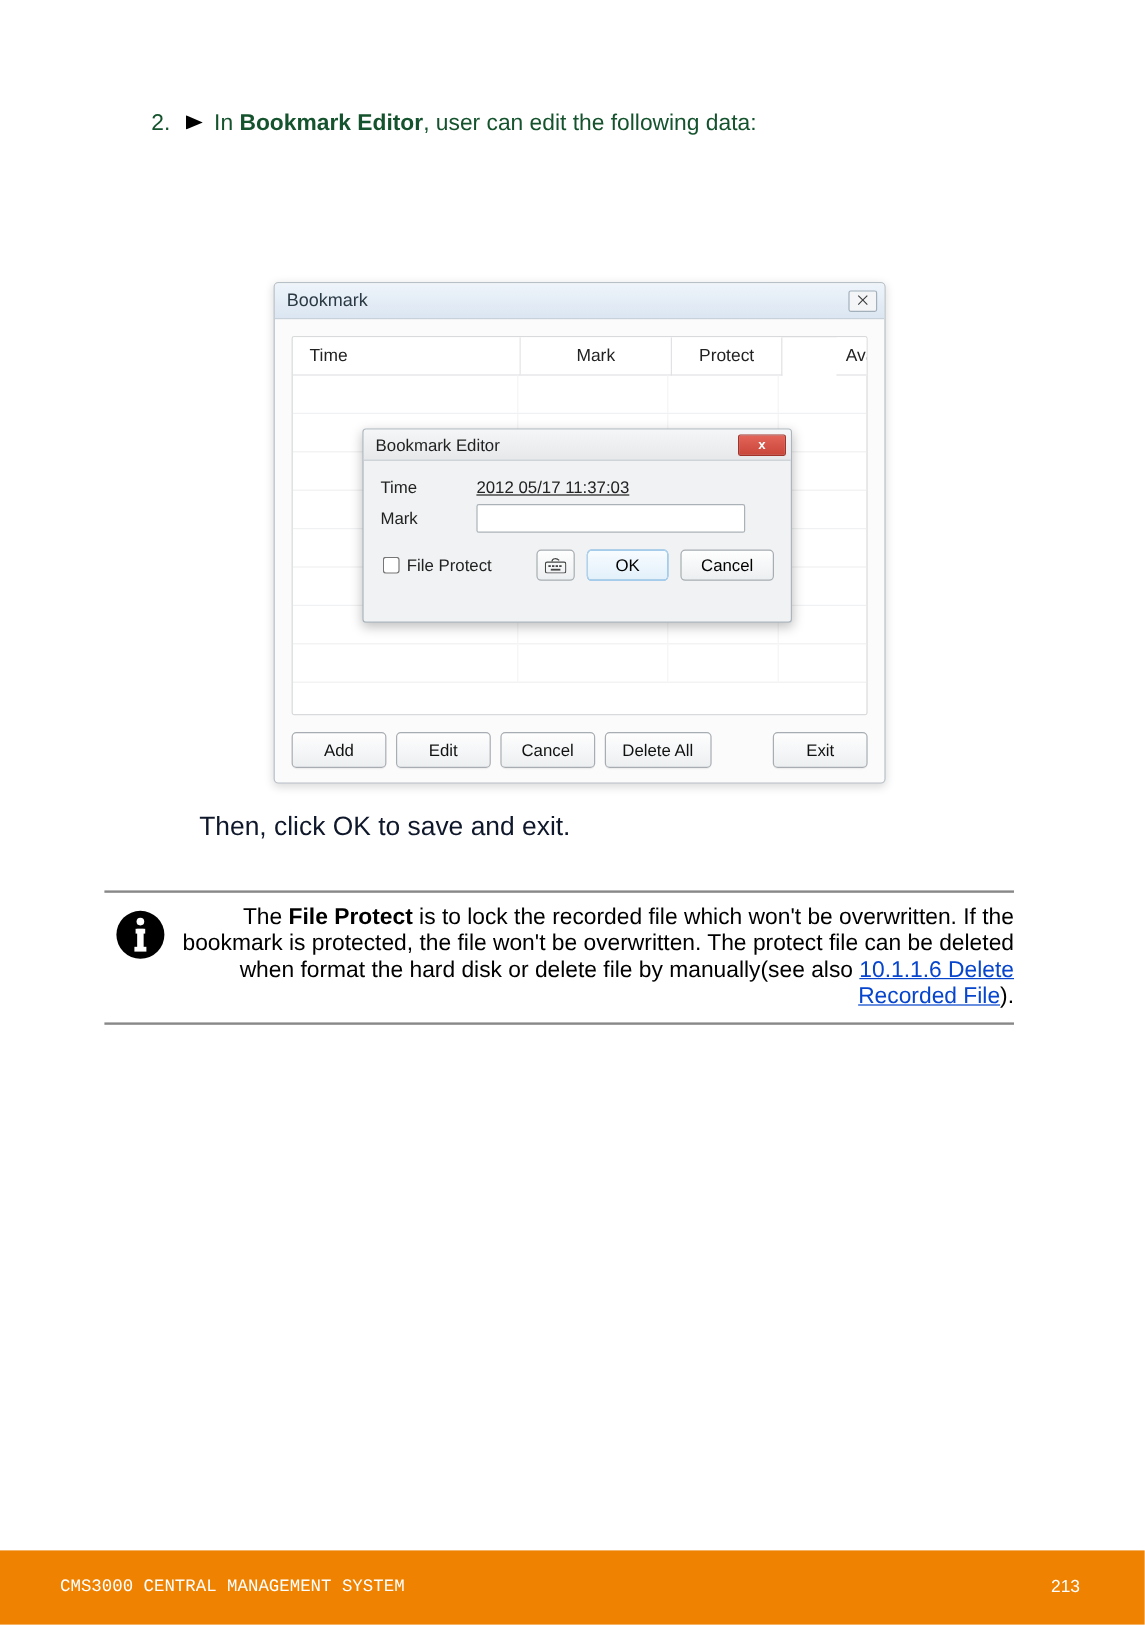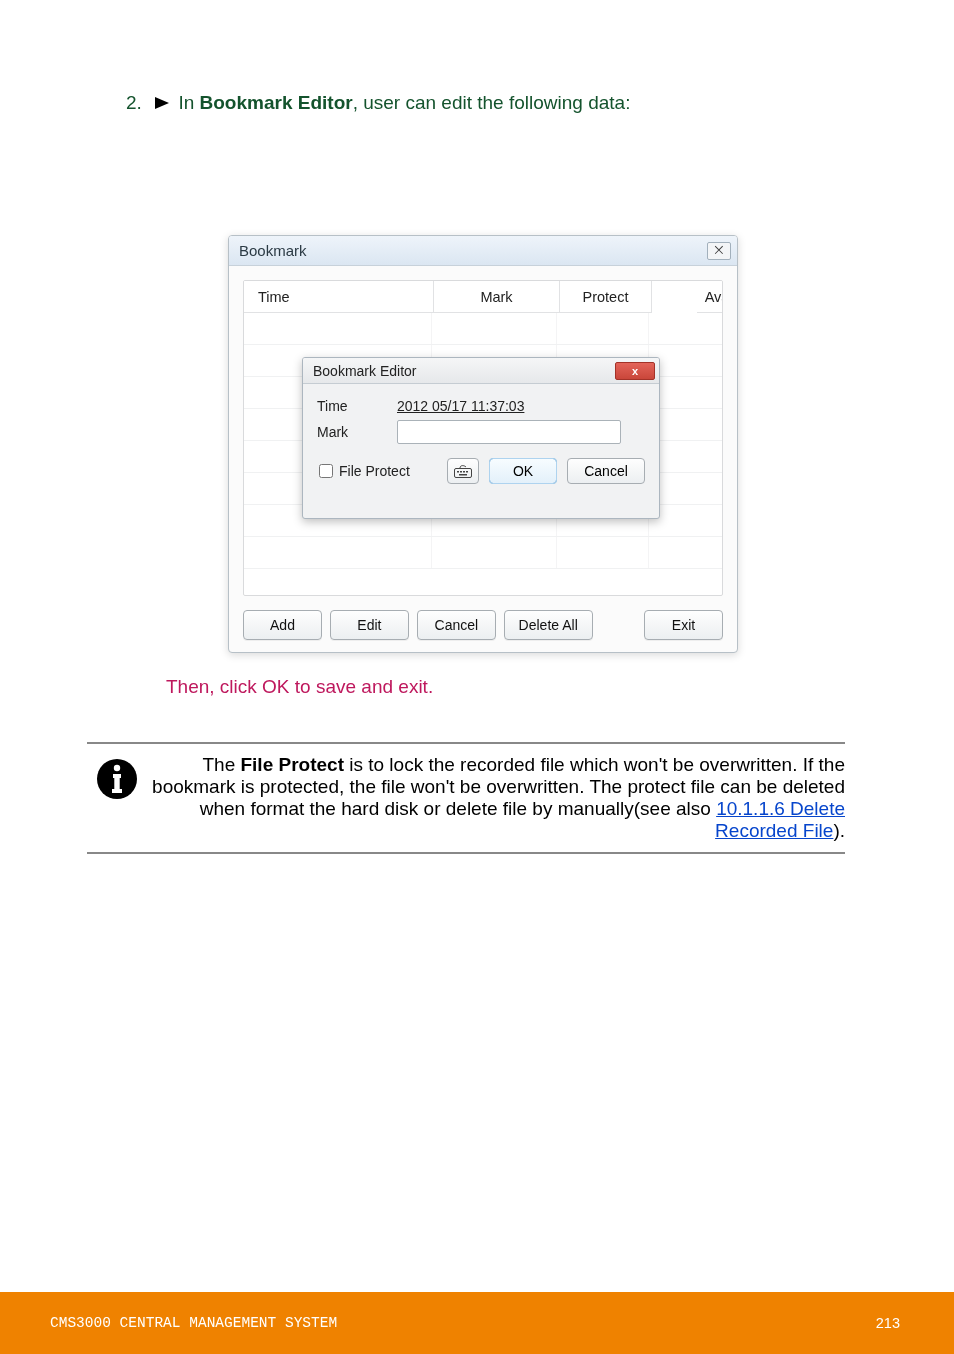--- a/index.html
+++ b/index.html
@@ -46,21 +46,21 @@
   .einput { height: 24px; border: 1px solid #aab2b8; background: #fff; border-radius: 2px; width: 224px; }
   .efoot { display: flex; align-items: center; margin-top: 14px; gap: 10px; }
   .echk { display: flex; align-items: center; gap: 6px; margin-right: auto; margin-left: 2px; }
   .echk input { width: 14px; height: 14px; }
   .kbdbtn { width: 32px; height: 26px; border: 1px solid #a7adb2; border-radius: 4px; background: linear-gradient(#fefefe,#eceff1); display: flex; align-items: center; justify-content: center; }
   .okbtn { width: 68px; height: 26px; border: 1px solid #6aa3cf; outline: 1.5px solid #aed3ef; outline-offset: -1px; border-radius: 4px; background: linear-gradient(#f7fcff,#e3f0fa); font-size: 14px; }
   .cancelbtn { width: 78px; height: 26px; border: 1px solid #a7adb2; border-radius: 4px; background: linear-gradient(#fefefe,#eceff1); font-size: 14px; }
   .kbd-icon svg { display: block; }
 
   
-  .after1 { position: absolute; left: 166px; top: 676px; font-size: 19px; color: #be185d; width: 710px; }
+  .after1 { position: absolute; left: 166px; top: 676px; font-size: 22px; color: #0f172a; width: 710px; }
 
   
   .note-block { position: absolute; left: 87px; top: 742px; width: 758px; border-top: 2px solid #888; border-bottom: 2px solid #888; padding: 10px 0; display: flex; text-align: right; }
   .note-icon { width: 60px; display: flex; justify-content: center; align-items: flex-start; padding-top: 4px; }
   .note-icon svg { width: 42px; height: 42px; }
   .note-text { flex: 1; font-size: 19px; }
   .note-text .b { font-weight: bold; }
   .note-text a { color: #0645cc; text-decoration: underline; }
 
   

